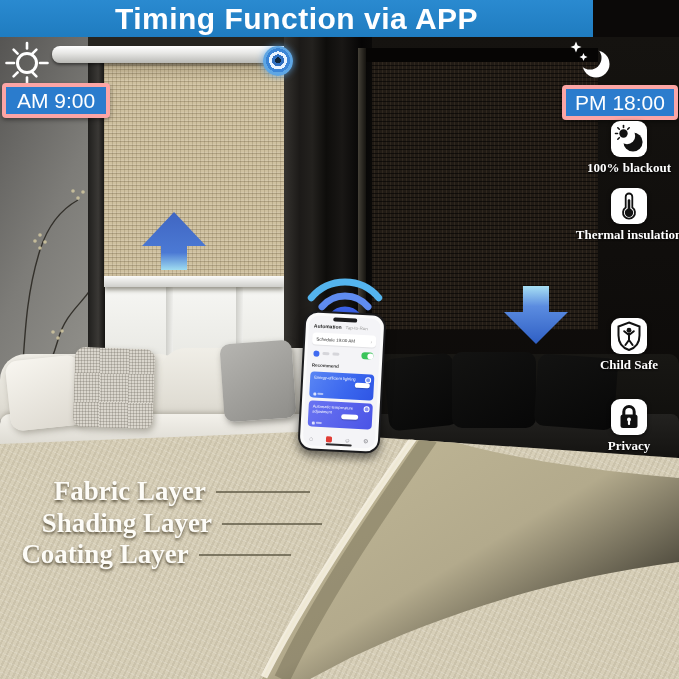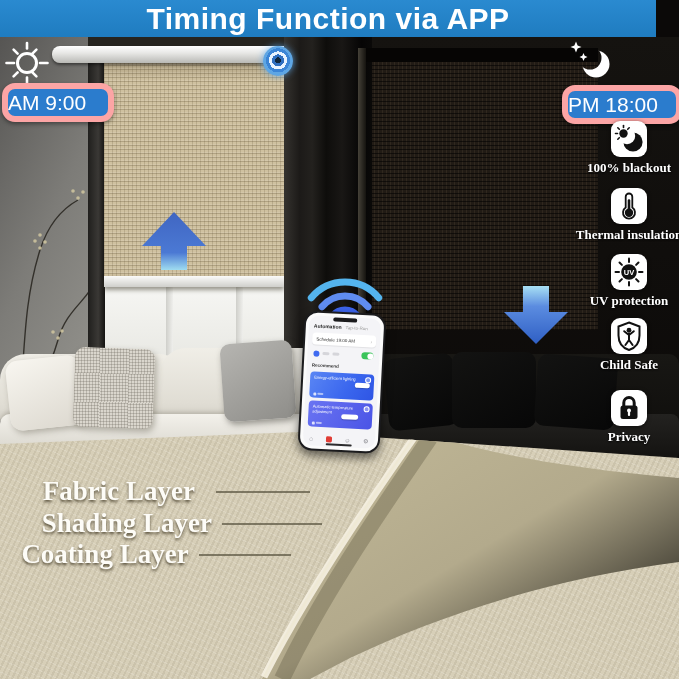--- a/index.html
+++ b/index.html
@@ -1,21 +1,21 @@
 <!DOCTYPE html>
 <html style="--banner_blue: #1f7cc0; --badge_blue: #2b7ccd; --arrow_blue: #3f6fca; --wifi_blue: #54b0ee; --app_blue: #3f6af0; --toggle_green: #3ac45a; --blind_tan: #cfc1a0; --fabric_beige: #d7cfb8; --fold_khaki: #b3aa8c; --night_black: #0b0908;"><head>
 <meta charset="utf-8">
 <style>
   html,body{margin:0;padding:0;background:#222;}
   .stage{position:relative;width:679px;height:679px;overflow:hidden;background:#0b0908;
          font-family:"Liberation Sans",sans-serif;}
   .abs{position:absolute;}
 
   
-  .banner{left:0;top:0;width:656px;height:37px;z-index:40;
+  .banner{left:0;top:0;width:593px;height:37px;z-index:40;
           background:linear-gradient(180deg,#2a8ad0,var(--banner_blue,#1f7cc0));
           display:flex;align-items:center;justify-content:center;}
   .banner-title{color:#fff;font-size:30px;font-weight:600;letter-spacing:.5px;}
 
   
   .wall-left{left:0;top:37px;width:104px;height:420px;z-index:1;
              background:linear-gradient(115deg,#565553 0%,#7d7c78 45%,#9b9a94 100%);}
   .frame-left{left:88px;top:37px;width:17px;height:420px;z-index:3;
               background:linear-gradient(90deg,#201f1d,#3a3835 60%,#141311);}
   .top-strip-day{left:88px;top:37px;width:254px;height:12px;z-index:4;background:#26241f;}
@@ -48,22 +48,22 @@
 
   
   .motor{left:263px;top:46px;width:30px;height:30px;border-radius:50%;z-index:7;
          background:radial-gradient(circle at 50% 48%,#10263c 0 3px,#2f6fc0 3px 6px,#e8f3ff 6px 9px,#3b85d6 9px 12px,#5ea6e4 12px 15px);
          box-shadow:0 0 7px rgba(90,170,240,.8);}
 
   
   .arrow{z-index:6;}
 
   
-  .time-badge{z-index:15;height:27px;border-radius:13px;background:var(--badge_blue,#2b7ccd);
-              border:6px solid #fca5a5;display:flex;align-items:center;
+  .time-badge{z-index:15;height:27px;border-radius:4px;background:var(--badge_blue,#2b7ccd);
+              border:4px solid #fca5a5;display:flex;align-items:center;justify-content:center;
               color:#fff;font-size:21px;box-shadow:0 2px 4px rgba(0,0,0,.4);}
   .badge-day{left:2px;top:83px;width:100px;}
   .badge-night{left:562px;top:85px;width:108px;}
   .sun{left:4px;top:40px;z-index:15;}
   .moon{left:566px;top:38px;z-index:15;}
 
   
   .sofa-day{left:0;top:338px;width:352px;height:118px;z-index:8;}
   .hump{position:absolute;background:linear-gradient(180deg,#f0eee7 0%,#e0ddd4 70%,#d2cfc6 100%);}
   .hump1{left:0;top:16px;width:185px;height:72px;border-radius:26px 26px 8px 8px;}
@@ -309,50 +309,32 @@
   <div class="abs feature" style="top:187px;">
     <svg class="ficon" width="38" height="38" viewBox="0 0 38 38">
       <rect x="1" y="1" width="36" height="36" rx="9" fill="#fff"></rect>
       <path d="M15.7,9.8 a3.3,3.3 0 0 1 6.6,0 L22.3,20.6 a6,6 0 1 1 -6.6,0 Z" fill="none" stroke="#111" stroke-width="1.8"></path>
       <circle cx="19" cy="25.8" r="4.2" fill="#111"></circle>
       <line x1="19" y1="13.5" x2="19" y2="23" stroke="#111" stroke-width="2.6" stroke-linecap="round"></line>
     </svg>
     <span class="feature-label">Thermal insulation</span>
   </div>
 
-  <div class="abs feature" style="top:253px;">
-    <svg class="ficon" width="38" height="38" viewBox="0 0 38 38">
-      <rect x="1" y="1" width="36" height="36" rx="9" fill="#fff"></rect>
-      <g stroke="#111" stroke-width="2" stroke-linecap="round">
-        <line x1="19" y1="5.5" x2="19" y2="9"></line>
-          <line x1="19" y1="29" x2="19" y2="32.5"></line>
-        <line x1="5.5" y1="19" x2="9" y2="19"></line>
-          <line x1="29" y1="19" x2="32.5" y2="19"></line>
-        <line x1="9.5" y1="9.5" x2="11.9" y2="11.9"></line>
-          <line x1="28.5" y1="9.5" x2="26.1" y2="11.9"></line>
-        <line x1="9.5" y1="28.5" x2="11.9" y2="26.1"></line>
-          <line x1="28.5" y1="28.5" x2="26.1" y2="26.1"></line>
-      </g>
-      <circle cx="19" cy="19" r="7.8" fill="#111"></circle>
-      <text x="19" y="21.8" text-anchor="middle" font-size="7.5" font-weight="bold" fill="#fff" font-family="Liberation Sans, sans-serif">UV</text>
-    </svg>
-    <span class="feature-label">UV protection</span>
-  </div>
 
   <div class="abs feature" style="top:317px;">
     <svg class="ficon" width="38" height="38" viewBox="0 0 38 38">
       <rect x="1" y="1" width="36" height="36" rx="9" fill="#fff"></rect>
       <path d="M19,5.5 L29.5,9.5 L29.5,18.5 C29.5,26.5 25,31 19,33 C13,31 8.5,26.5 8.5,18.5 L8.5,9.5 Z" fill="none" stroke="#111" stroke-width="2"></path>
       <circle cx="19" cy="13.2" r="2.4" fill="#111"></circle>
       <path d="M19,16.2 L19,23 M19,18 L14.2,14.2 M19,18 L23.8,14.2 M19,23 L15.4,28 M19,23 L22.6,28" stroke="#111" stroke-width="2" fill="none" stroke-linecap="round"></path>
     </svg>
     <span class="feature-label">Child Safe</span>
   </div>
 
-  <div class="abs feature" style="top:389px;">
+  <div class="abs feature" style="top:398px;">
     <svg class="ficon" width="38" height="38" viewBox="0 0 38 38">
       <rect x="1" y="1" width="36" height="36" rx="9" fill="#fff"></rect>
       <path d="M13.8,17.5 L13.8,13.8 a5.2,5.2 0 0 1 10.4,0 L24.2,17.5" fill="none" stroke="#111" stroke-width="3" stroke-linecap="round"></path>
       <rect x="10.5" y="16.5" width="17" height="13.5" rx="2.5" fill="#111"></rect>
       <circle cx="19" cy="21.5" r="2" fill="#fff"></circle>
       <rect x="17.9" y="22.5" width="2.2" height="4.5" rx="1" fill="#fff"></rect>
     </svg>
     <span class="feature-label">Privacy</span>
   </div>
 
@@ -365,21 +347,21 @@
             <stop offset="1" stop-color="#a29а7c"></stop>
           <stop offset="1" stop-color="#a2997c"></stop>
         </linearGradient>
       </defs>
       <path d="M418,0 C470,20 560,38 679,48 L679,132 C540,150 430,190 350,228 L310,249 L262,249 C300,170 360,80 418,0 Z" fill="url(#gKh)"></path>
       <path d="M430,8 C375,88 318,172 282,249" stroke="rgba(92,85,62,.35)" stroke-width="16" fill="none"></path>
       <path d="M418,2 C360,84 302,172 264,247" stroke="rgba(246,241,226,.9)" stroke-width="7" fill="none"></path>
       <path d="M418,2 C360,84 302,172 264,247" stroke="#efe9d4" stroke-width="2" fill="none"></path>
     </svg>
   </div>
-  <div class="abs layer-row" style="left:0;top:476px;width:310px;justify-content:flex-end;gap:11px;">
+  <div class="abs layer-row" style="left:0;top:476px;width:310px;justify-content:flex-end;">
     <span class="layer-label">Fabric Layer</span>
     <span class="layer-line" style="width:94px;"></span>
   </div>
   <div class="abs layer-row" style="left:0;top:508px;width:322px;justify-content:flex-end;text-align:right;">
     <span class="layer-label">Shading Layer</span>
     <span class="layer-line" style="width:100px;"></span>
   </div>
   <div class="abs layer-row" style="left:0;top:539px;width:312px;justify-content:center;">
     <span class="layer-label">Coating Layer</span>
     <span class="layer-line" style="width:92px;"></span>

